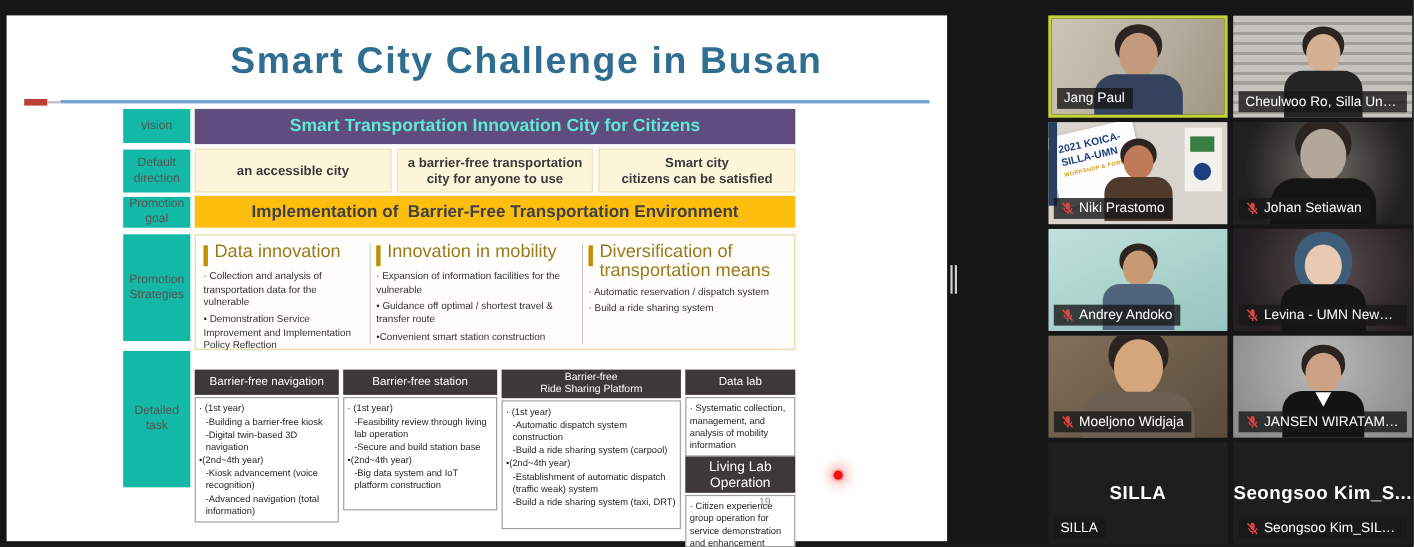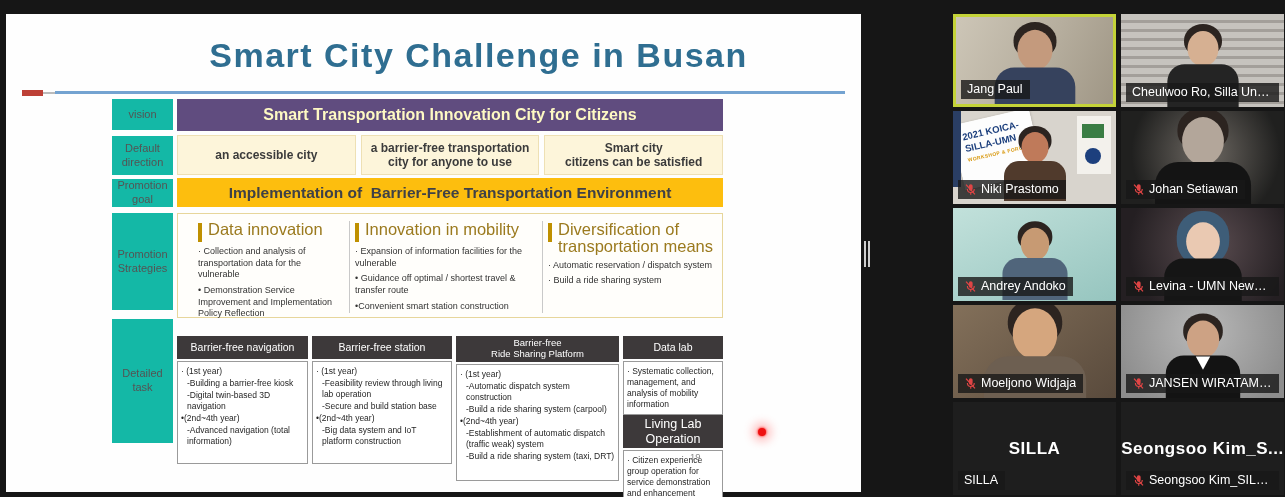--- a/index.html
+++ b/index.html
@@ -19,33 +19,33 @@
   .rowlabel { position:absolute; left:106px; width:61px; background:#14b8a6; color:#545454;
               font-size:11px; display:flex; align-items:center; justify-content:center;
               text-align:center; line-height:1.25; }
   .rl-0 { top:85px;  height:31px; }
   .rl-1 { top:122px; height:39px; }
   .rl-2 { top:165px; height:28px; }
   .rl-3 { top:199px; height:97px; }
   .rl-4 { top:305px; height:124px; }
 
   .vision-banner { position:absolute; left:171px; top:85px; width:546px; height:32px;
-                   background:#604c7f; color:#fef9c3; font-size:16px; font-weight:bold;
+                   background:#604c7f; color:#5eead4; font-size:16px; font-weight:bold;
                    display:flex; align-items:center; justify-content:center; }
   .direction-row { position:absolute; left:171px; top:121px; width:546px; height:40px;
                    display:flex; gap:5px; }
   .dir-box { flex:1; background:#fdf5da; border:1px solid #eee0b4; color:#3b3b3b;
              font-size:12px; font-weight:bold; display:flex; align-items:center;
              justify-content:center; text-align:center; line-height:1.2; }
   .goal-banner { position:absolute; left:171px; top:164px; width:546px; height:29px;
                  background:#fdbe0e; color:#3f4147; font-size:15.5px; font-weight:bold;
                  display:flex; align-items:center; justify-content:center; white-space:pre; }
 
   .strategies { position:absolute; left:171px; top:199px; width:546px; height:105px;
-                background:#fffefb; border:1px solid #e7d69b; display:flex; padding:7px 6px 4px 20px; }
+                background:#fffefb; border:1px solid #e7d69b; display:flex; padding:7px 6px 4px 7px; }
   .v-sep { width:1px; background:#c9c9c9; margin:0 5px; }
   .s-col-0 { flex:0 0 146px; }
   .s-col-1 { flex:0 0 182px; }
   .s-col-2 { flex:1; }
   .s-head { display:flex; align-items:flex-start; margin-bottom:4px; }
   .s-bar { flex:0 0 4px; height:19px; background:#bf9000; margin-right:6px; margin-top:2px; }
   .s-head-text { font-size:16.5px; color:#9b7a1e; line-height:1.05; }
   .s-bullet { font-size:9px; color:#333333; line-height:1.3; margin-top:4px; }
 
   .tasks { position:absolute; left:171px; top:322px; width:546px; display:flex; gap:4px; }
@@ -180,20 +180,21 @@
       </div>
 
     <div class="tasks" id="task-row">
         <div class="t-col t-col-0">
           <div class="t-head pre">Barrier-free navigation</div>
           <div class="t-body">
             <div class="t-line ind0">· (1st year)</div>
             <div class="t-line ind1">-Building a barrier-free kiosk</div>
             <div class="t-line ind1">-Digital twin-based 3D navigation</div>
             <div class="t-line ind0">•(2nd~4th year)</div>
+            <div class="t-line ind1">-Kiosk advancement (voice recognition)</div>
             <div class="t-line ind1">-Advanced navigation (total information)</div>
           </div>
         </div>
         <div class="t-col t-col-1">
           <div class="t-head pre">Barrier-free station</div>
           <div class="t-body">
             <div class="t-line ind0">· (1st year)</div>
             <div class="t-line ind1">-Feasibility review through living lab operation</div>
             <div class="t-line ind1">-Secure and build station base</div>
             <div class="t-line ind0">•(2nd~4th year)</div>

